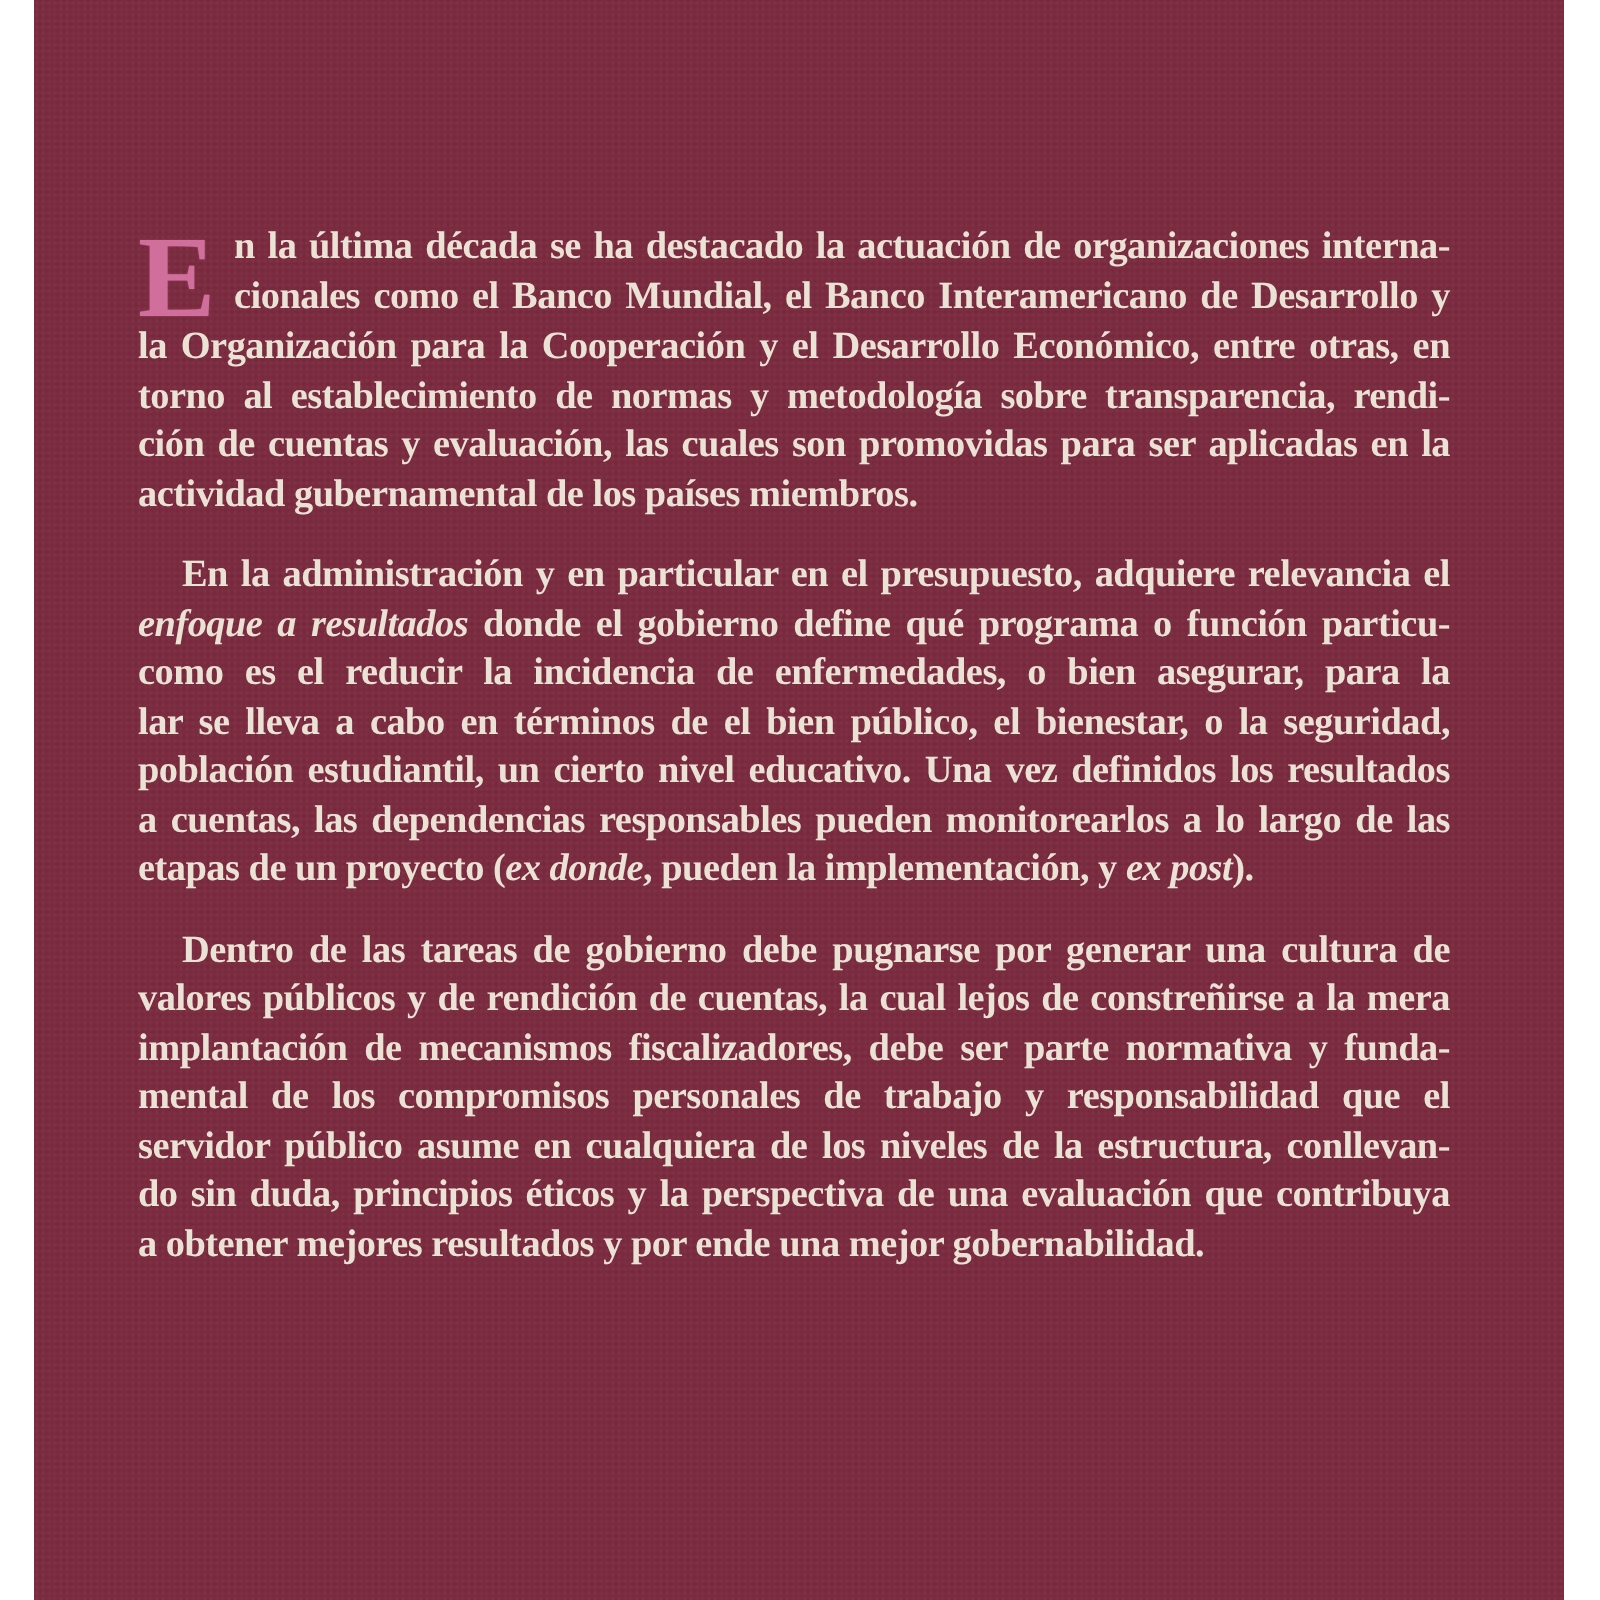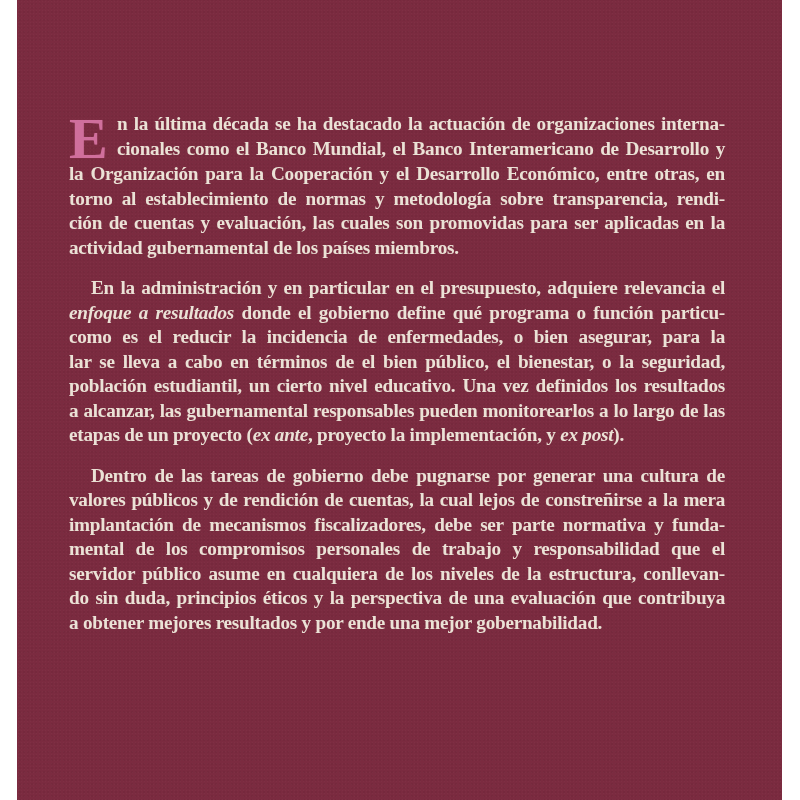--- a/index.html
+++ b/index.html
@@ -108,24 +108,24 @@
       <span class="line">
         <span>como es el reducir la incidencia de enfermedades, o bien asegurar, para la</span>
       </span>
       <span class="line">
         <span>lar se lleva a cabo en términos de el bien público, el bienestar, o la seguridad,</span>
       </span>
       <span class="line">
         <span>población estudiantil, un cierto nivel educativo. Una vez definidos los resultados</span>
       </span>
       <span class="line">
-        <span>a alcanzar, las gubernamental responsables pueden monitorearlos a lo largo de las</span>
+        <span>a cuentas, las dependencias responsables pueden monitorearlos a lo largo de las</span>
       </span>
       <span class="line last">
-        <span>etapas de un proyecto (</span><em>ex ante</em><span>, proyecto la implementación, y </span><em>ex post</em><span>).</span>
+        <span>etapas de un proyecto (</span><em>ex donde</em><span>, pueden la implementación, y </span><em>ex post</em><span>).</span>
       </span>
     </div>
 
     <div class="para">
       <span class="line" style="padding-left:22px;">Dentro de las tareas de gobierno debe pugnarse por generar una cultura de</span>
       <span class="line">valores públicos y de rendición de cuentas, la cual lejos de constreñirse a la mera</span>
       <span class="line">implantación de mecanismos fiscalizadores, debe ser parte normativa y funda-</span>
       <span class="line">mental de los compromisos personales de trabajo y responsabilidad que el</span>
       <span class="line">servidor público asume en cualquiera de los niveles de la estructura, conllevan-</span>
       <span class="line">do sin duda, principios éticos y la perspectiva de una evaluación que contribuya</span>

